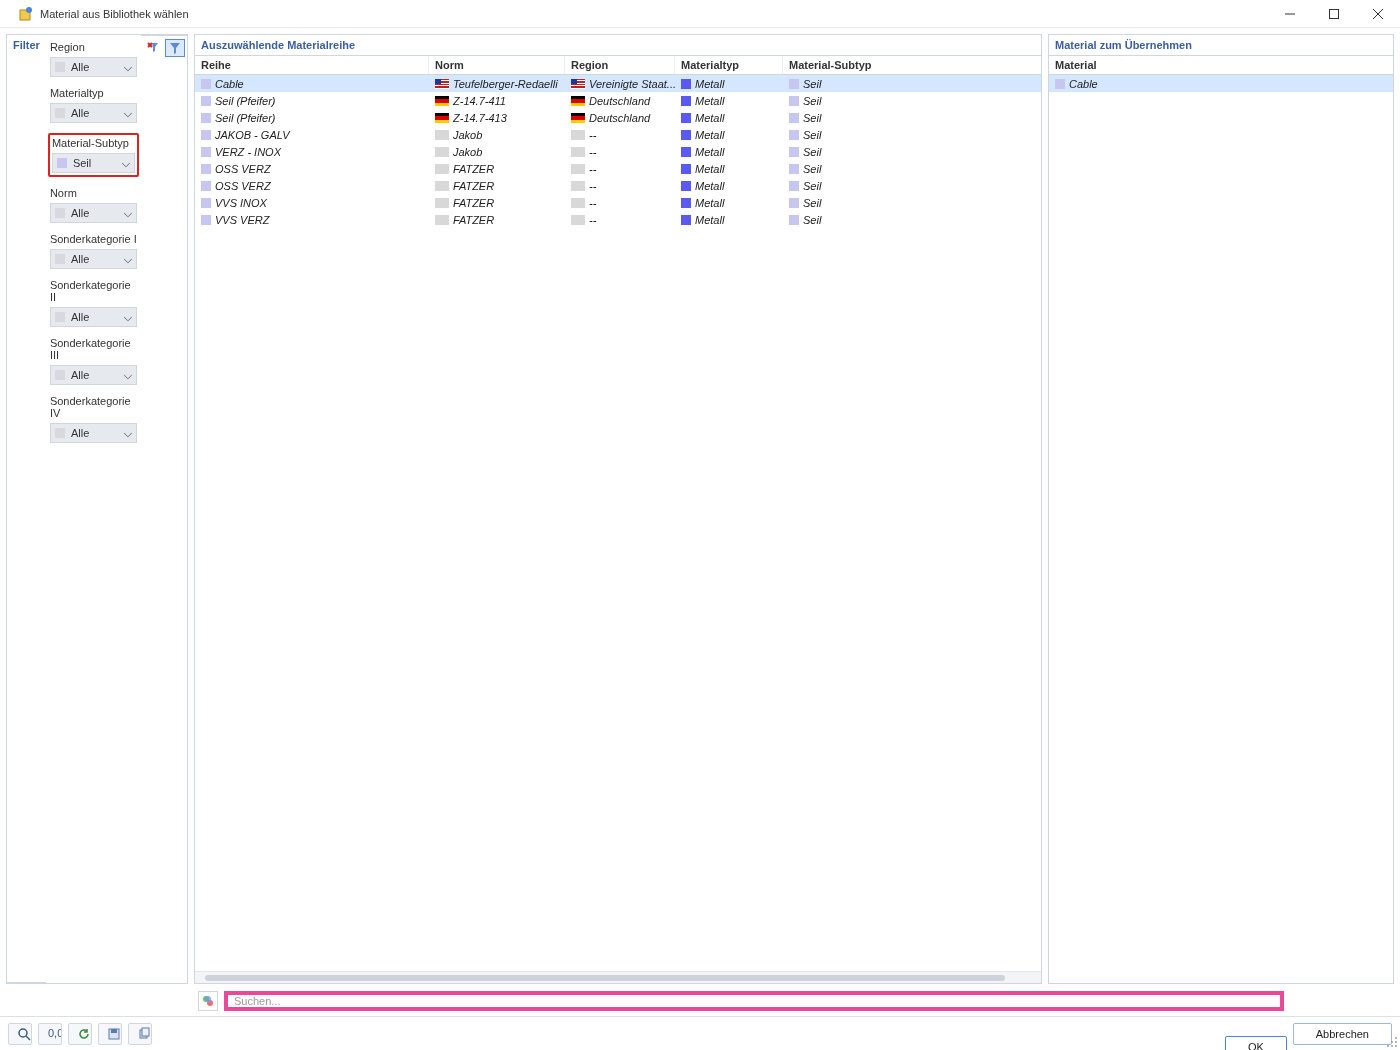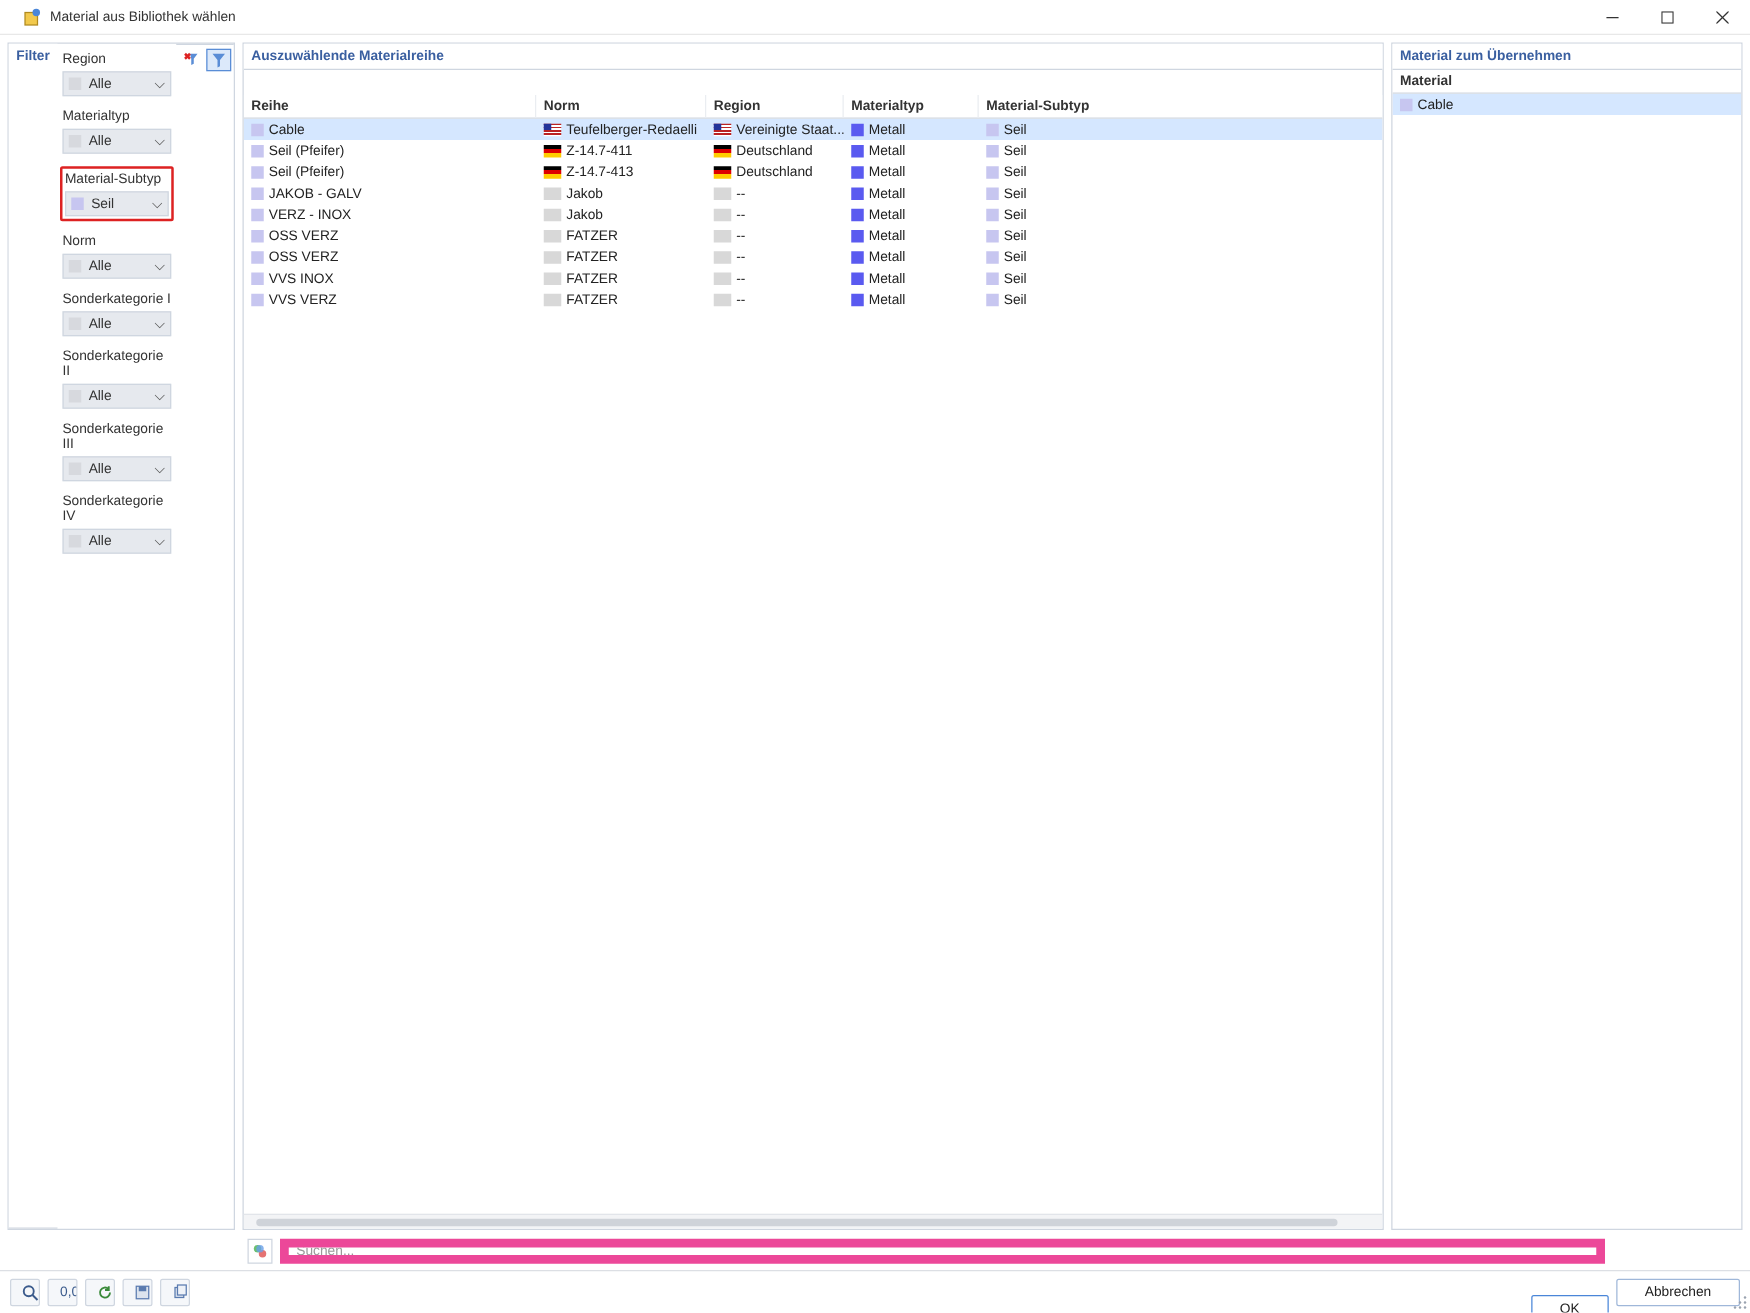--- a/index.html
+++ b/index.html
@@ -26,32 +26,32 @@
 .combo { height: 20px; background: #e6e9ee; border: 1px solid #cfd6e0; display: flex; align-items: center; padding: 0 4px; position: relative; }
 .combo .swatch { width: 10px; height: 10px; background: #d7d9de; margin-right: 6px; }
 .combo.seil .swatch { background: #c7c6f0; }
 .combo .combo-text { flex: 1; color: #333; }
 .combo .chev { color: #555; }
 .filter-footer { height: 24px; border-top: 1px solid #cfd6e0; display: flex; justify-content: flex-end; gap: 2px; padding: 2px; align-items:center;}
 .icon-btn-sm { width: 20px; height: 18px; border: 1px solid transparent; display:flex; align-items:center; justify-content:center; background:#fff;}
 .icon-btn-sm.active { border: 1px solid #5a8dd6; background: #dce9fa; }
 
 
-.mid-panel { flex: 1; border: 1px solid #cfd6e0; display: flex; flex-direction: column; min-width:0;gap:20px;}
-.right-panel { width: 281px; border: 1px solid #cfd6e0; display: flex; flex-direction: column; }
+.mid-panel { flex: 1; border: 1px solid #cfd6e0; display: flex; flex-direction: column; min-width:0;}
+.right-panel { width: 346px; border: 1px solid #cfd6e0; display: flex; flex-direction: column; }
 
 
 .table-wrap { flex: 1; overflow: hidden; display: flex; flex-direction: column;}
 .thead { display: flex; border-bottom: 1px solid #cfd6e0; background: #fff; }
 .th { padding: 3px 6px; color: #333; border-right: 1px solid #eaedf1; white-space: nowrap; overflow: hidden; text-overflow: ellipsis; font-weight: bold; }
 .th:last-child { border-right: none;}
 .tbody { flex: 1; overflow: auto; position:relative;}
 .tr { display: flex; height: 17px; align-items: center; }
 .tr.selected { background: #d5e7ff; }
-.td { padding: 0 6px; display: flex; align-items: center; gap: 4px; white-space: nowrap; overflow: hidden; text-overflow: ellipsis; color:#222;}
+.td { padding: 0 6px; display: flex; align-items: center; gap: 4px; white-space: nowrap; overflow: hidden; text-overflow: ellipsis; color:#222;font-style:italic;}
 .td .sw { width: 10px; height: 10px; flex-shrink:0;}
 .flag { width: 14px; height: 10px; flex-shrink:0; display:inline-block;}
 .flag-de { background: linear-gradient(#000 33%, #d00 33% 66%, #fc0 66%); }
 .flag-us { background: linear-gradient(#b22 12.5%, #fff 12.5% 25%, #b22 25% 37.5%, #fff 37.5% 50%, #b22 50% 62.5%, #fff 62.5% 75%, #b22 75% 87.5%, #fff 87.5%); position:relative;}
 .flag-us::before{content:"";position:absolute;top:0;left:0;width:6px;height:5px;background:#239;}
 .flag-none { background: #d8d8d8; }
 
 
 .c-reihe{width:234px;} .c-norm{width:136px;} .c-region{width:110px;} .c-mtyp{width:108px;} .c-subtyp{width:106px;}
 
@@ -61,21 +61,21 @@
 .right-thead .th { width: 100%; }
 .right-tr .td { width: 100%; }
 
 
 .hscroll { height: 12px; background:#f3f4f6; border-top:1px solid #e2e5ea; position:relative;}
 .hscroll::before{content:"";position:absolute;left:10px;right:36px;top:3px;height:6px;background:#cfd3d9;border-radius:3px;}
 
 
 .searchrow { height: 26px; display:flex; align-items:center; padding: 0 6px 4px 198px; gap:6px;}
 .searchrow .search-icon { width:20px; height:20px; display:flex; align-items:center; justify-content:center; border:1px solid #cfd6e0; background:#fff;}
-.searchrow input { flex:1; height:20px; max-width:1060px; border:7px solid #ec4899; padding:0 6px; color:#999; background:#fff;}
+.searchrow input { flex:1; height:20px; max-width:1060px; border:4px solid #ec4899; padding:0 6px; color:#999; background:#fff;}
 .searchrow input::placeholder{color:#999;}
 
 
 .bottombar { height: 34px; border-top: 1px solid #dcdfe4; display: flex; align-items: center; padding: 0 8px; gap:6px;}
 .bottombar .spacer { flex: 1; }
 .tool-icon { width: 24px; height: 22px; border:1px solid #cfd6e0; background:#f5f7fa; display:flex; align-items:center; justify-content:flex-end; border-radius:2px;}
 .btn { height: 22px; padding: 0 22px; border: 1px solid #9fb7d9; background: #fff; color: #222; border-radius:2px; display:flex; align-items:center;}
 .btn.primary{ border-color:#4a86d8;margin-top:26px;}
 .resize-grip{ width:14px; height:14px; position:absolute; right:2px; bottom:2px;}
 </style>

